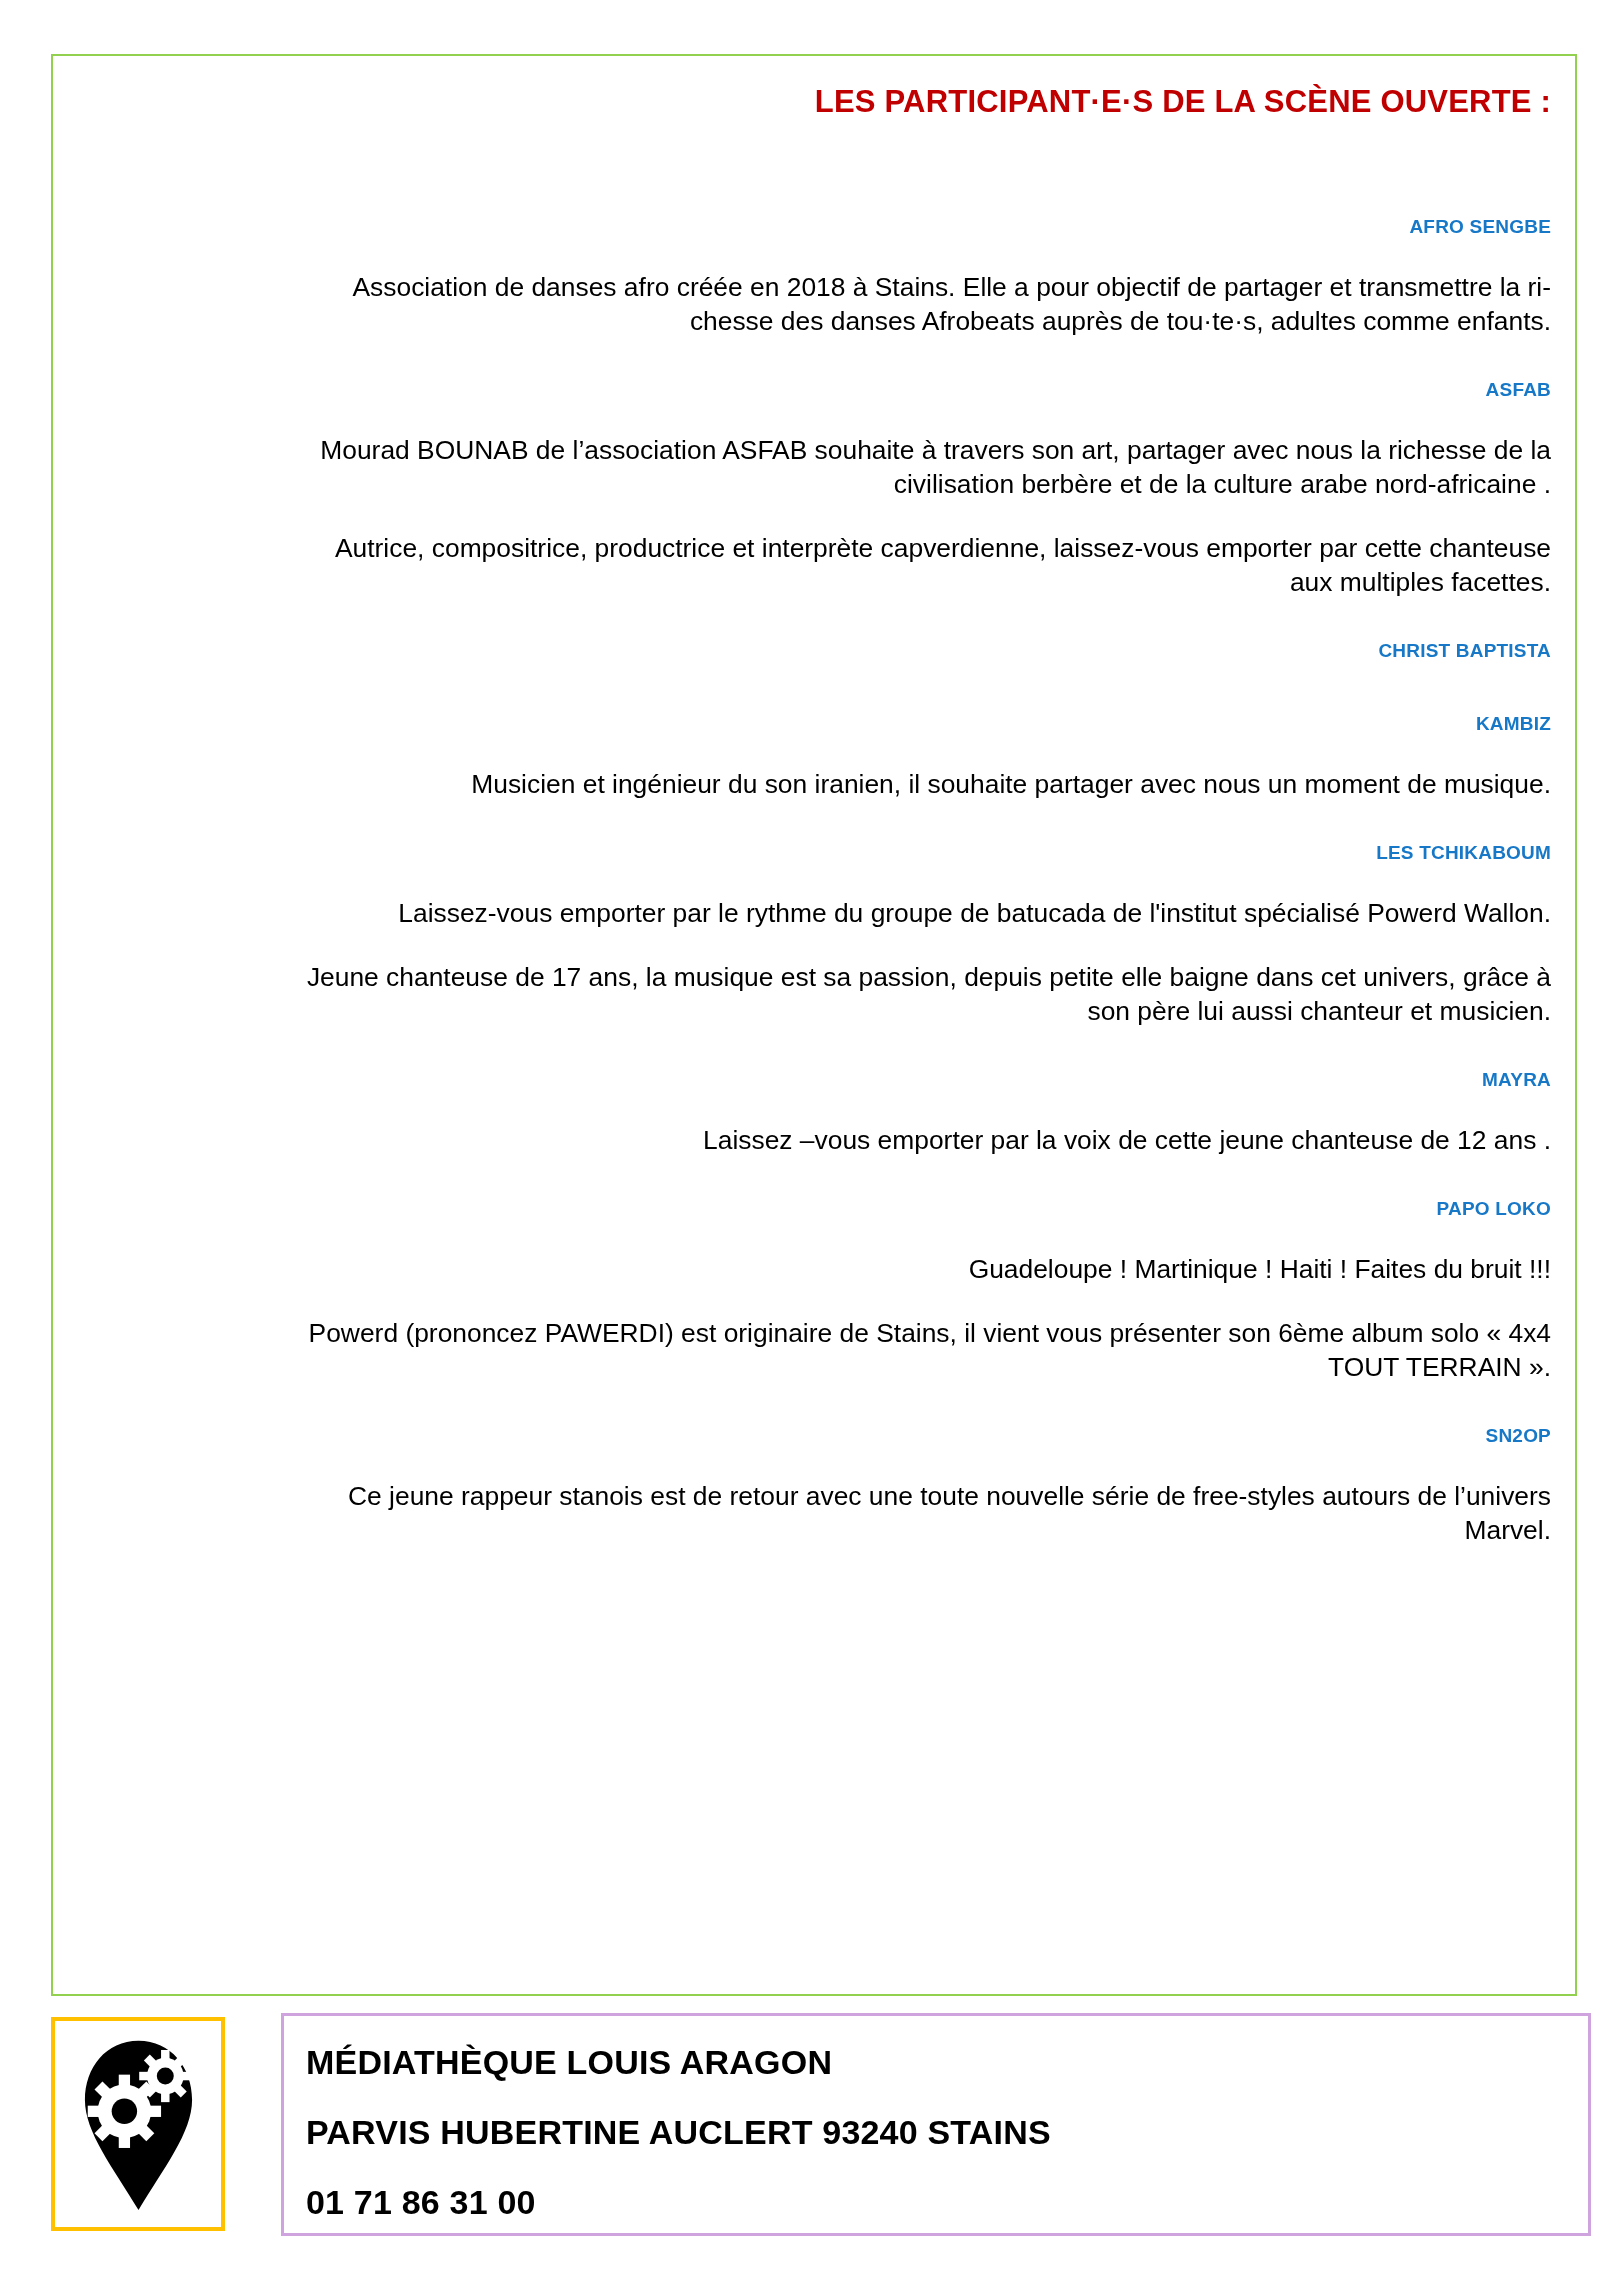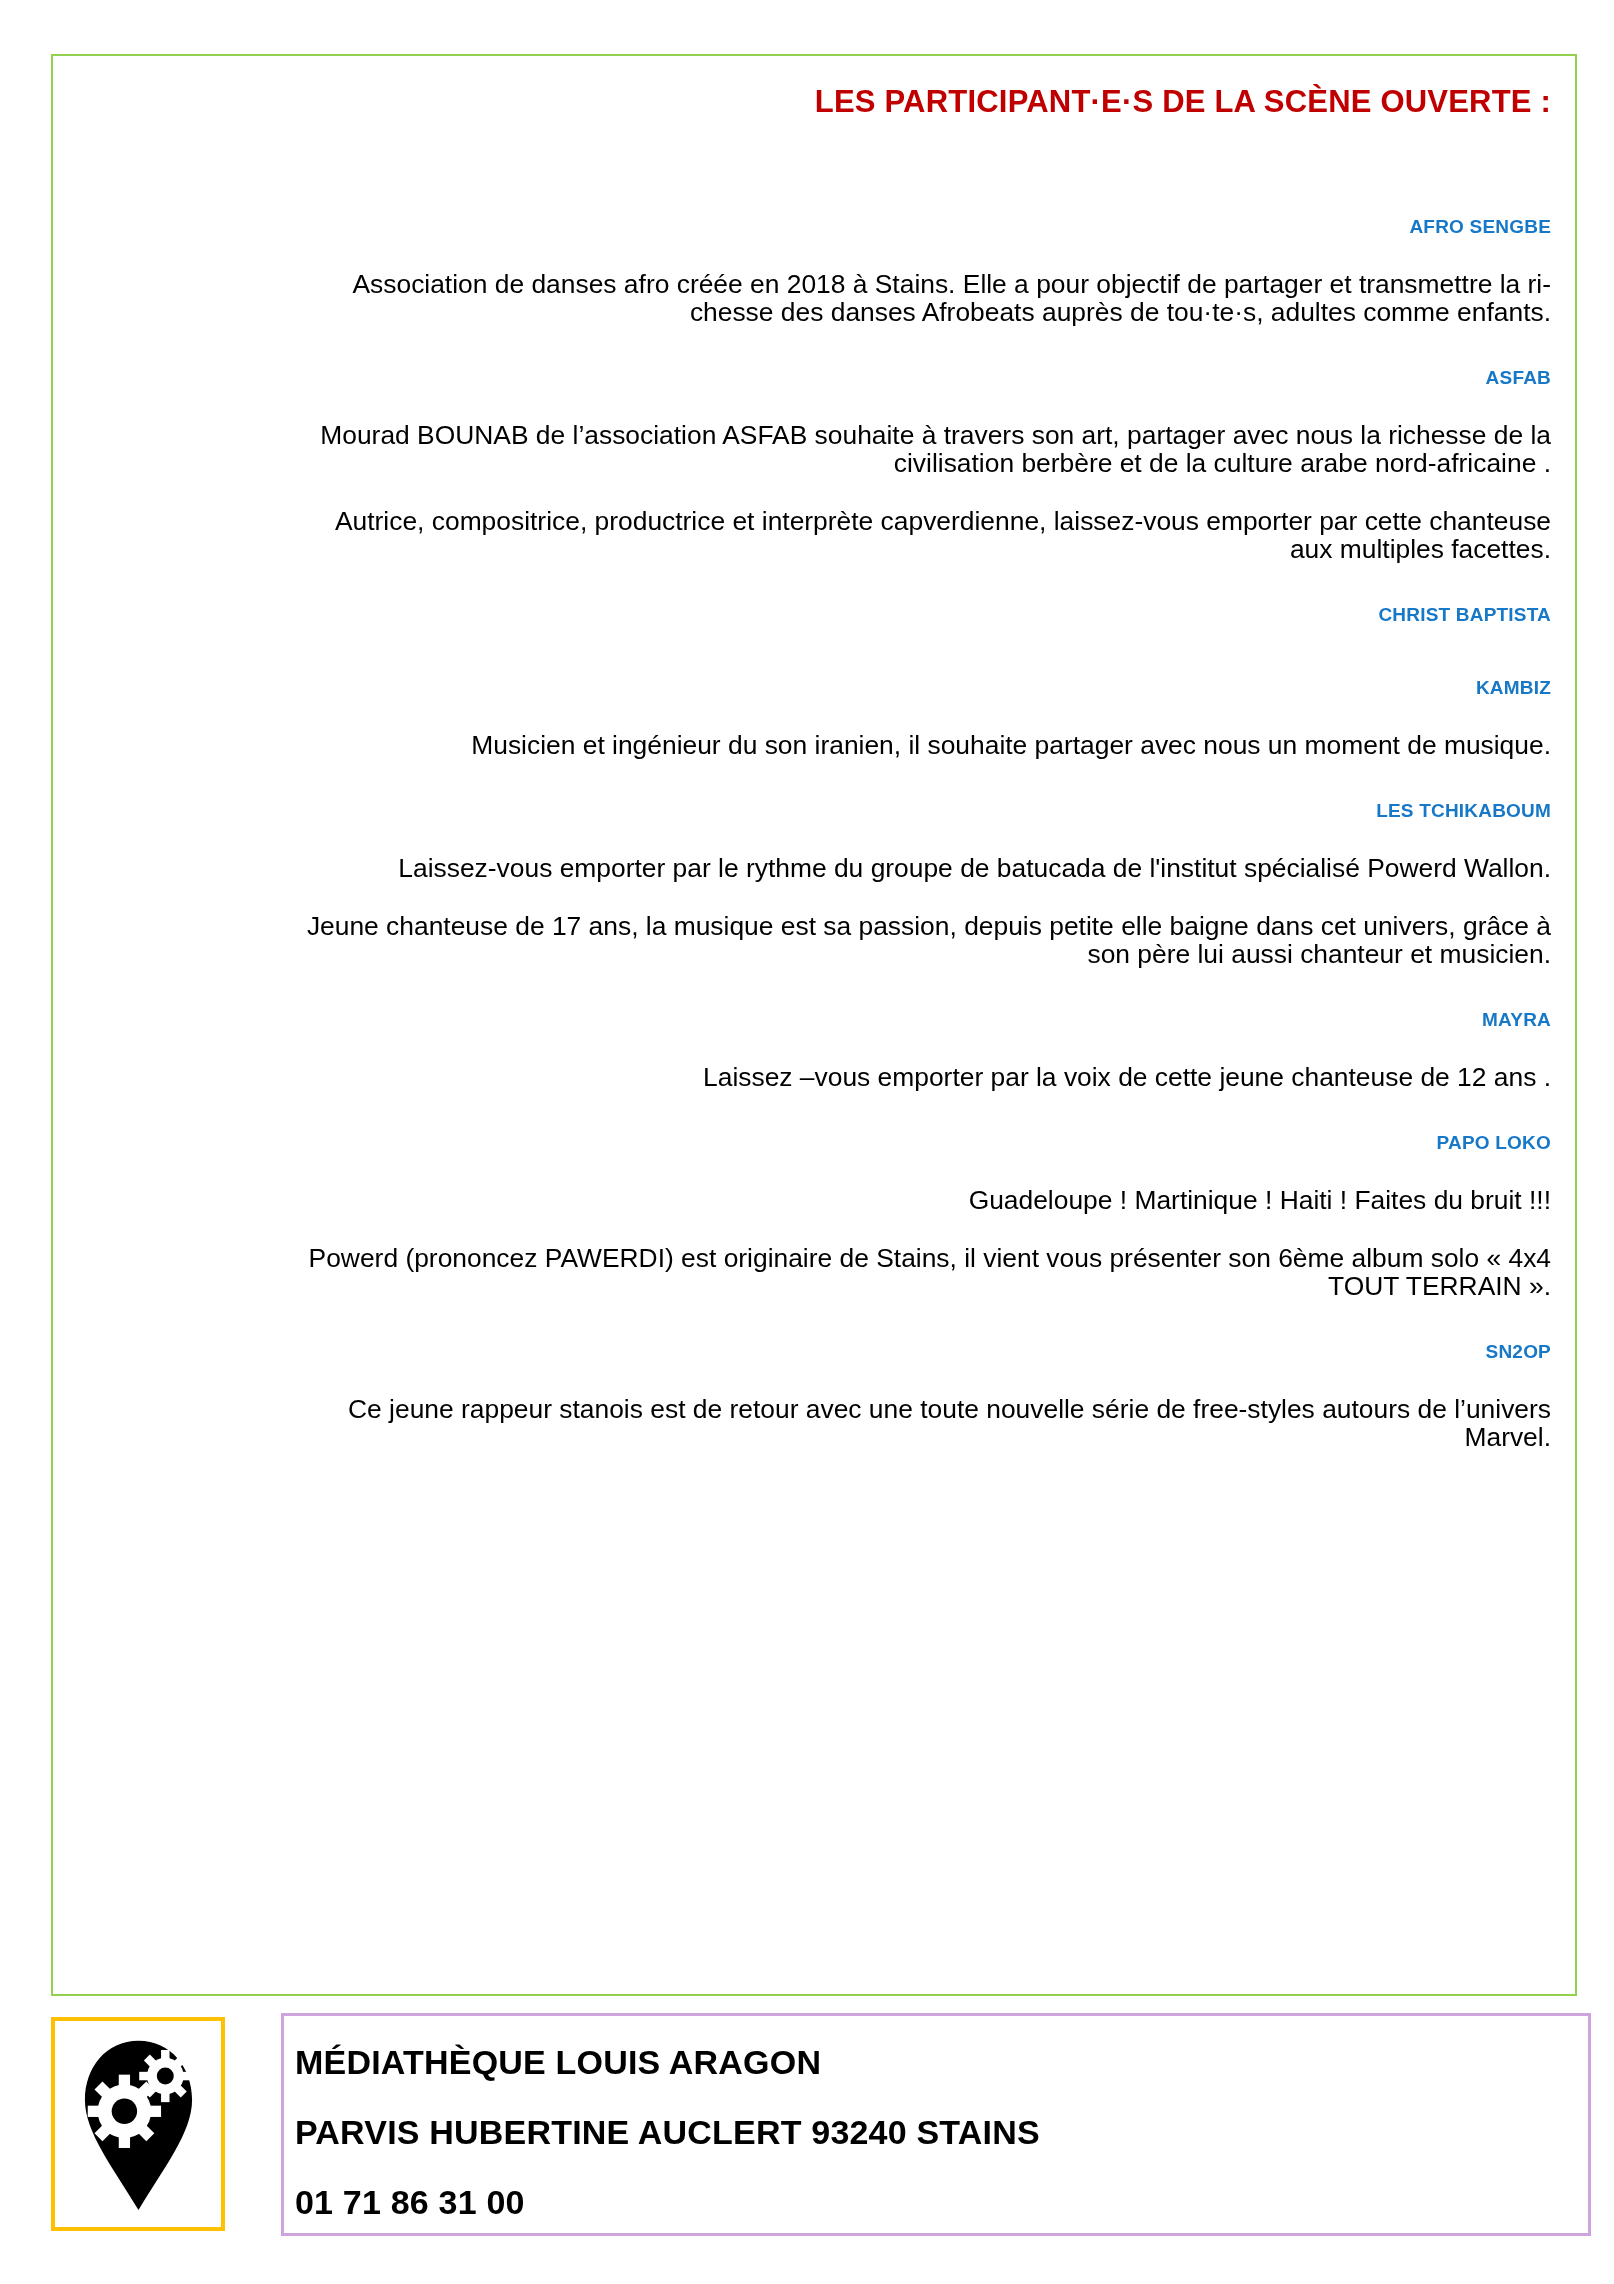--- a/index.html
+++ b/index.html
@@ -41,21 +41,21 @@
     margin: 0;
     font-size: 19px;
     line-height: 43px;
     font-weight: bold;
     color: #1778C8;
     letter-spacing: 0.2px;
   }
   .entry-desc {
     margin: 22px 0 0 0;
     font-size: 26.4px;
-    line-height: 28px;
+    line-height: 34px;
     color: #000000;
     white-space: pre-line;
   }
 
   
   .pin-box {
     position: absolute;
     left: 51px;
     top: 2017px;
     width: 174px;
@@ -69,21 +69,21 @@
   }
   .venue-box {
     position: absolute;
     left: 281px;
     top: 2013px;
     width: 1310px;
     height: 223px;
     border: 3.7px solid #CFA3DD;
     box-sizing: border-box;
     background: #ffffff;
-    padding: 11px 0 0 11px;
+    padding: 11px 0 0 22px;
   }
   .venue-line {
     margin: 0;
     font-size: 34px;
     line-height: 70px;
     font-weight: bold;
     color: #000000;
     letter-spacing: 0.2px;
   }
 </style>

